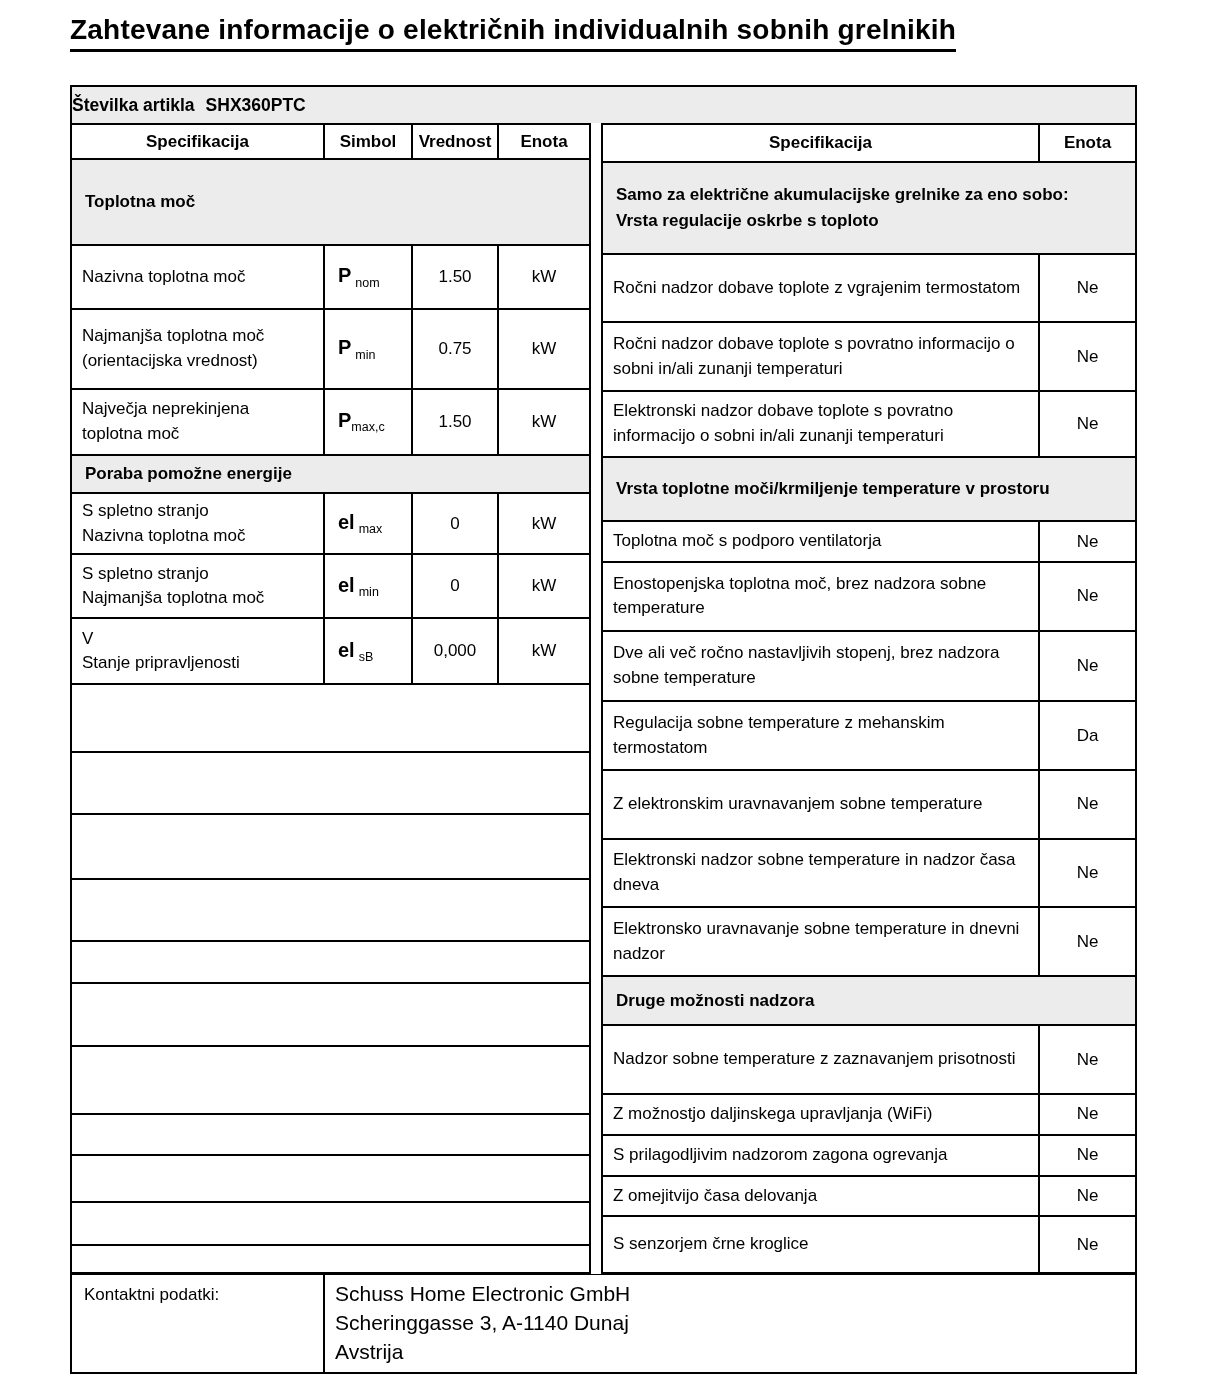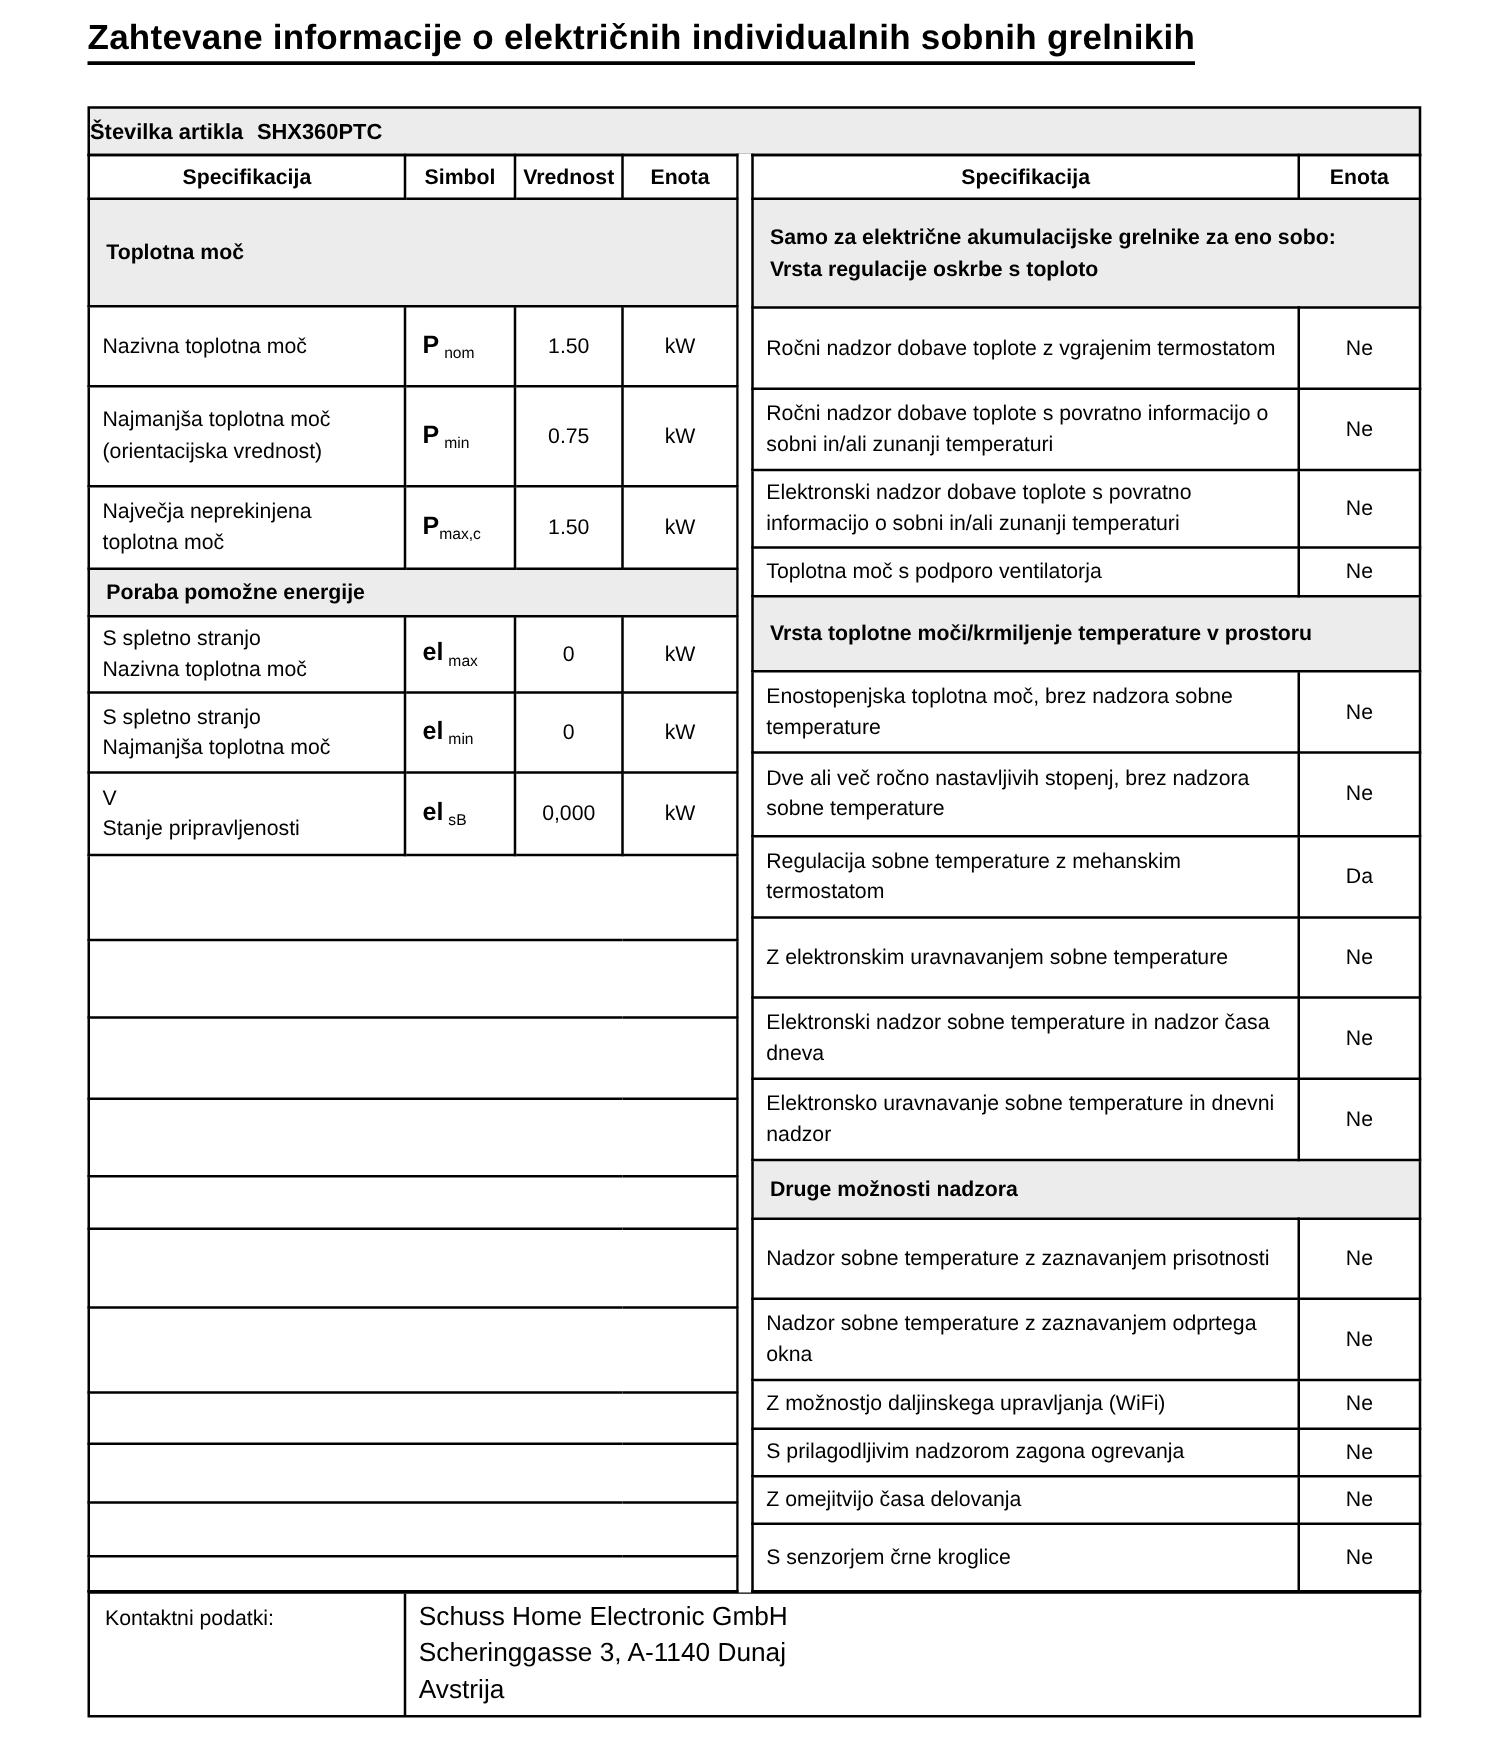--- a/index.html
+++ b/index.html
@@ -169,27 +169,27 @@
         <td class="unit">Ne</td>
       </tr>
       <tr style="height:64px">
         <td class="spec">Ročni nadzor dobave toplote s povratno informacijo o sobni in/ali zunanji temperaturi</td>
         <td class="unit">Ne</td>
       </tr>
       <tr style="height:54px">
         <td class="spec">Elektronski nadzor dobave toplote s povratno informacijo o sobni in/ali zunanji temperaturi</td>
         <td class="unit">Ne</td>
       </tr>
-      <tr style="height:38px">
-        <td class="spec">Toplotna moč s podporo ventilatorja</td>
-        <td class="unit">Ne</td>
-      </tr>
       <tr style="height:60px">
         <td class="sec" colspan="2">Vrsta toplotne moči/krmiljenje temperature v prostoru</td>
       </tr>
+      <tr style="height:38px">
+        <td class="spec">Toplotna moč s podporo ventilatorja</td>
+        <td class="unit">Ne</td>
+      </tr>
       <tr style="height:64px">
         <td class="spec">Enostopenjska toplotna moč, brez nadzora sobne temperature</td>
         <td class="unit">Ne</td>
       </tr>
       <tr style="height:66px">
         <td class="spec">Dve ali več ročno nastavljivih stopenj, brez nadzora sobne temperature</td>
         <td class="unit">Ne</td>
       </tr>
       <tr style="height:64px">
         <td class="spec">Regulacija sobne temperature z mehanskim termostatom</td>
@@ -205,24 +205,20 @@
       </tr>
       <tr style="height:64px">
         <td class="spec">Elektronsko uravnavanje sobne temperature in dnevni nadzor</td>
         <td class="unit">Ne</td>
       </tr>
       <tr style="height:46px">
         <td class="sec" colspan="2">Druge možnosti nadzora</td>
       </tr>
       <tr style="height:64px">
         <td class="spec">Nadzor sobne temperature z zaznavanjem prisotnosti</td>
-        <td class="unit">Ne</td>
-      </tr>
-      <tr style="height:64px">
-        <td class="spec">Nadzor sobne temperature z zaznavanjem odprtega okna</td>
         <td class="unit">Ne</td>
       </tr>
       <tr style="height:38px">
         <td class="spec">Z možnostjo daljinskega upravljanja (WiFi)</td>
         <td class="unit">Ne</td>
       </tr>
       <tr style="height:38px">
         <td class="spec">S prilagodljivim nadzorom zagona ogrevanja</td>
         <td class="unit">Ne</td>
       </tr>

